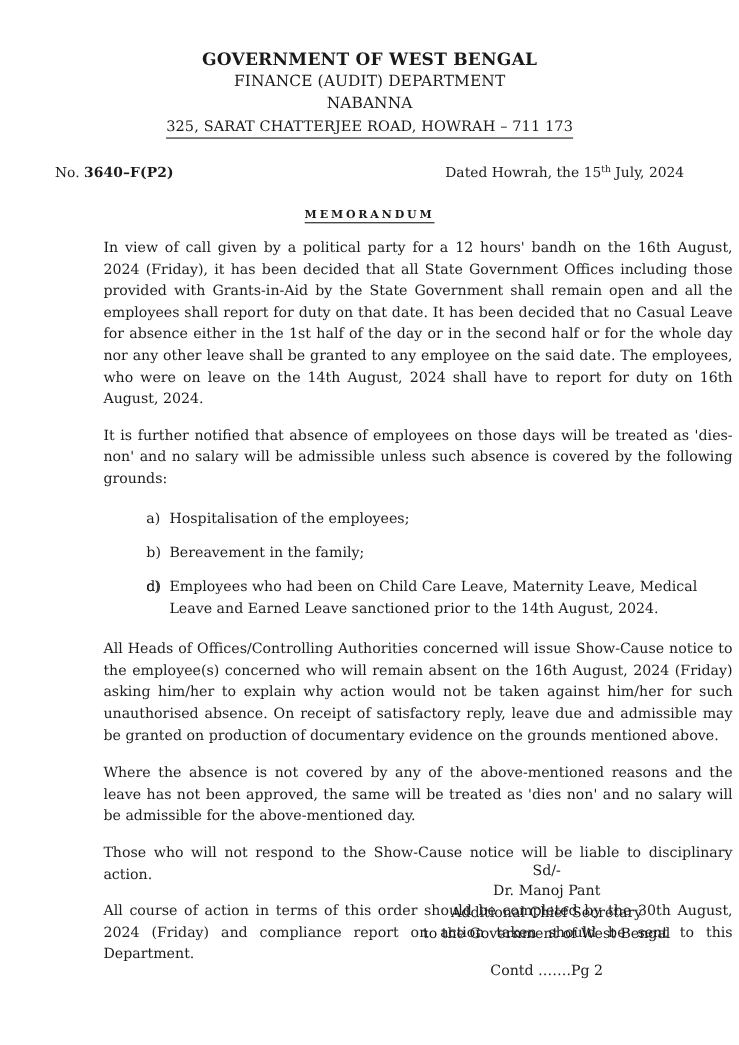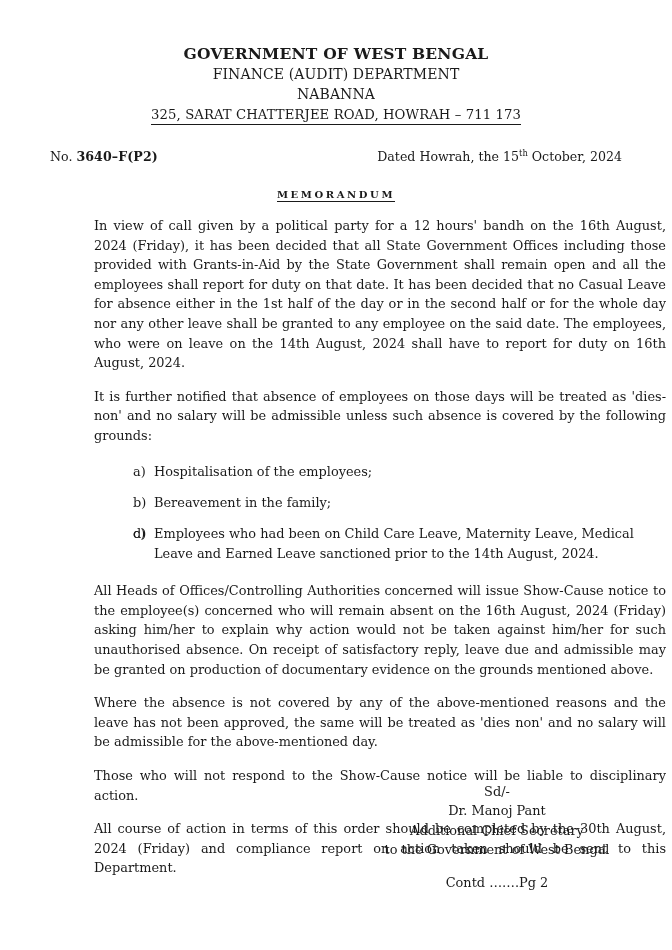--- a/index.html
+++ b/index.html
@@ -145,21 +145,21 @@
     <div class="org-name">GOVERNMENT OF WEST BENGAL</div>
     <div class="dept-name">FINANCE (AUDIT) DEPARTMENT</div>
     <div class="building-name">NABANNA</div>
     <div><span class="address-line">325, SARAT CHATTERJEE ROAD, HOWRAH – 711 173</span></div>
   </div>
 
   <div class="col ref-row">
     <div class="memo-no">
       <span class="lbl">No.</span><span class="num">3640–F(P2)</span>
     </div>
-    <div class="memo-date"><span>Dated Howrah, the 15</span><sup>th</sup><span> October, 2024</span></div>
+    <div class="memo-date"><span>Dated Howrah, the 15</span><sup>th</sup><span> July, 2024</span></div>
   </div>
 
   <div class="col title-row">
     <span class="doc-title">MEMORANDUM</span>
   </div>
 
   <div class="col body-block">
     <p class="para">In view of call given by a political party for a 12 hours' bandh on the 16th August, 2024 (Friday), it has been decided that all State Government Offices including those provided with Grants-in-Aid by the State Government shall remain open and all the employees shall report for duty on that date. It has been decided that no Casual Leave for absence either in the 1st half of the day or in the second half or for the whole day nor any other leave shall be granted to any employee on the said date. The employees, who were on leave on the 14th August, 2024 shall have to report for duty on 16th August, 2024.</p>
     <p class="para">It is further notified that absence of employees on those days will be treated as 'dies-non' and no salary will be admissible unless such absence is covered by the following grounds:</p>
 

